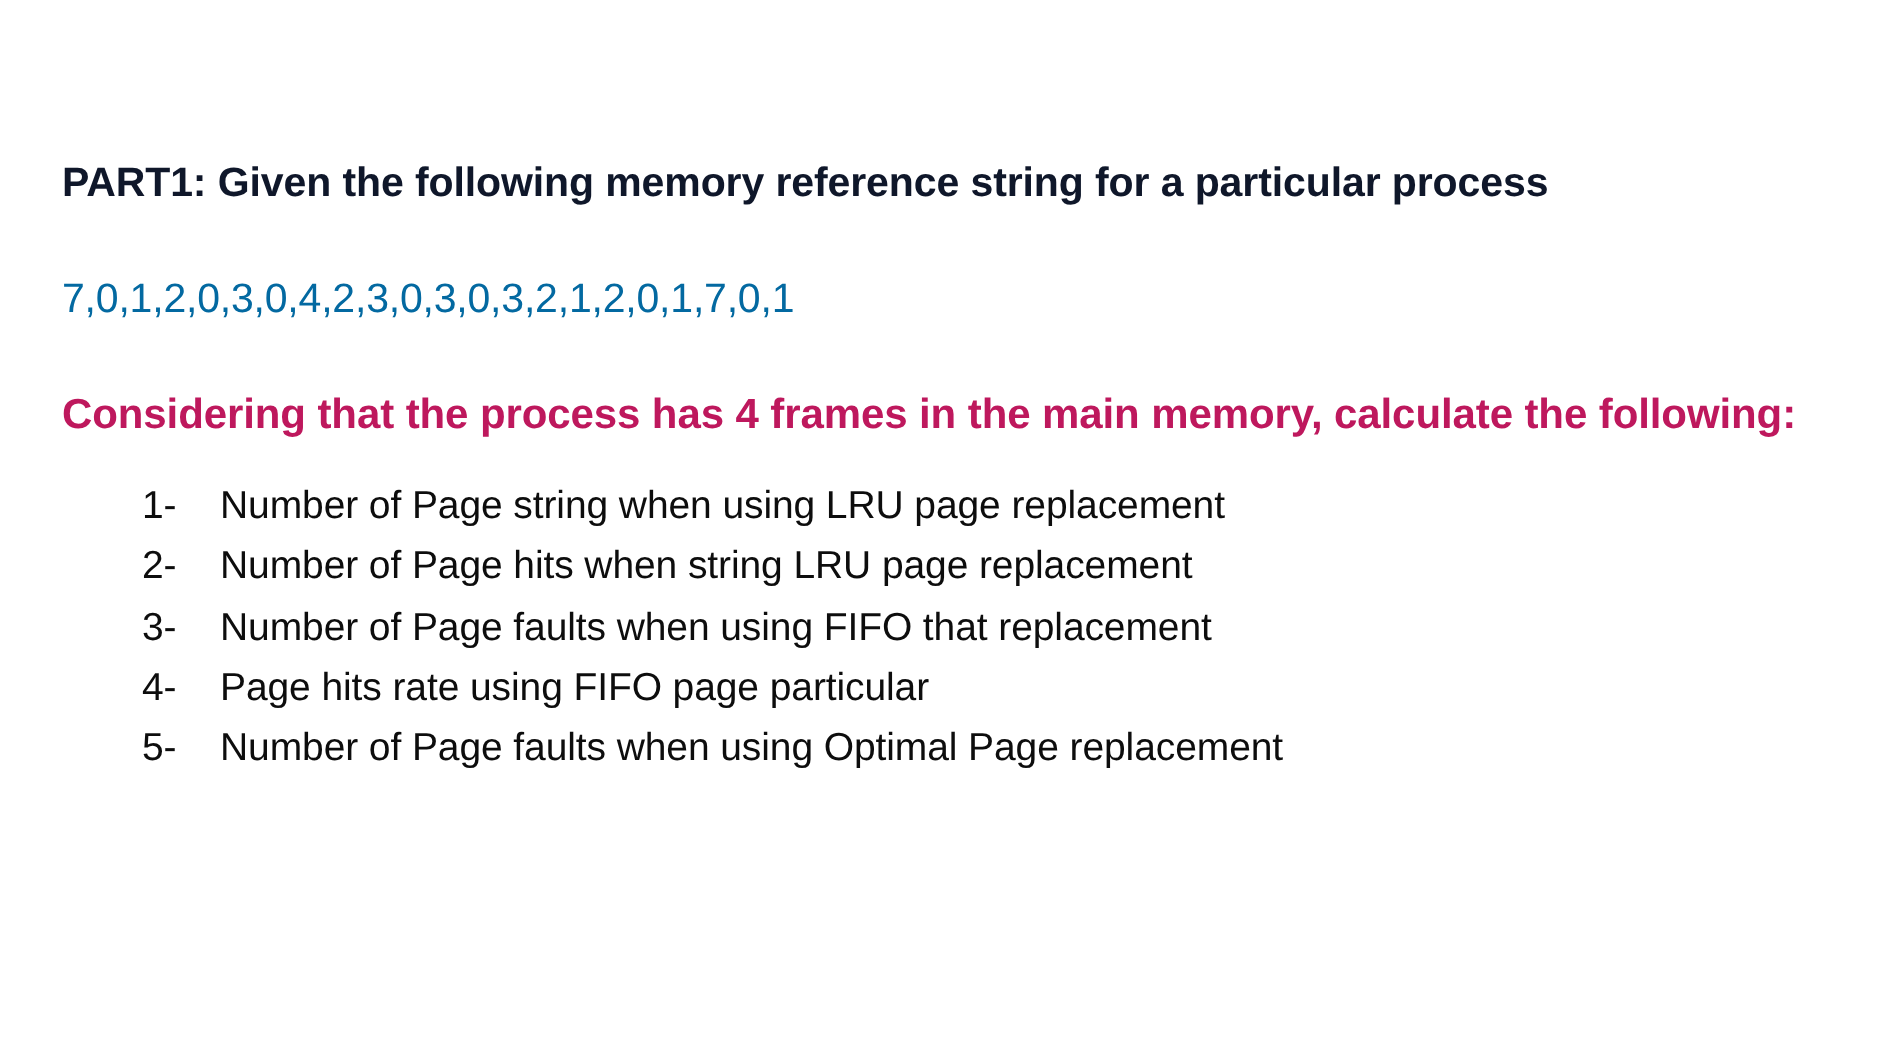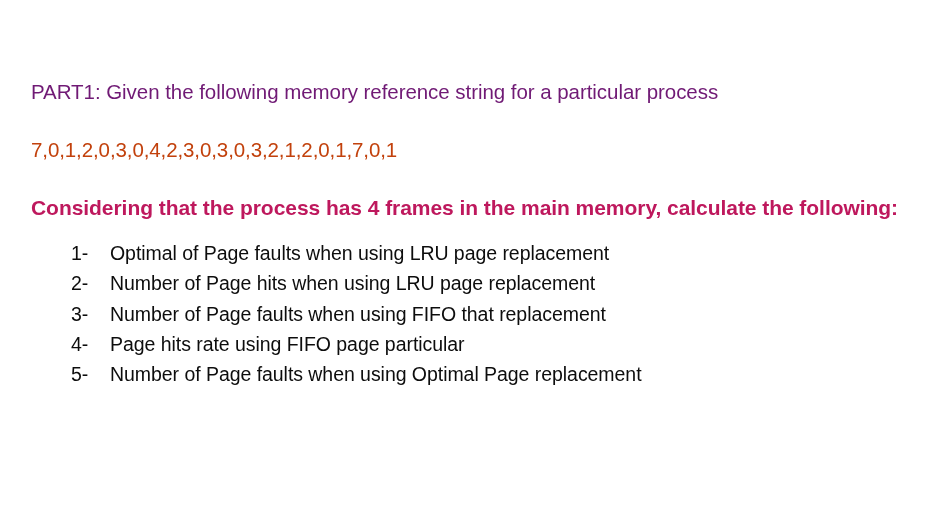--- a/index.html
+++ b/index.html
@@ -26,38 +26,38 @@
 
   .content {
     position: absolute;
     left: 31px;
     top: 78px;
     right: 18px;
   }
 
   .heading {
     font-size: 20.5px;
-    font-weight: normal;
+    font-weight: bold;
     line-height: 1.32;
     letter-spacing: -0.05px;
     white-space: nowrap;
-    color: #701a75;
+    color: #0f172a;
   }
 
   .blank-line {
     height: 31px;
   }
 
   .ref-string {
     font-size: 20.5px;
     font-weight: normal;
     line-height: 1.32;
     letter-spacing: -0.1px;
     white-space: nowrap;
-    color: #c2410c;
+    color: #0369a1;
   }
 
   .instruction {
     font-size: 21px;
     font-weight: bold;
     line-height: 1.32;
     letter-spacing: -0.05px;
     white-space: nowrap;
     color: #be185d;
   }
@@ -104,25 +104,25 @@
 
     <div class="ref-string">7,0,1,2,0,3,0,4,2,3,0,3,0,3,2,1,2,0,1,7,0,1</div>
 
     <div class="blank-line"></div>
 
     <div class="instruction">Considering that the process has 4 frames in the main memory, calculate the following:</div>
 
     <ol class="task-list">
       <li class="task-item">
         <span class="task-marker">1-</span>
-        <span class="task-text">Optimal of Page faults when using LRU page replacement</span>
+        <span class="task-text">Number of Page string when using LRU page replacement</span>
       </li>
       <li class="task-item">
         <span class="task-marker">2-</span>
-        <span class="task-text">Number of Page hits when using LRU page replacement</span>
+        <span class="task-text">Number of Page hits when string LRU page replacement</span>
       </li>
       <li class="task-item">
         <span class="task-marker">3-</span>
         <span class="task-text">Number of Page faults when using FIFO that replacement</span>
       </li>
       <li class="task-item">
         <span class="task-marker">4-</span>
         <span class="task-text">Page hits rate using FIFO page particular</span>
       </li>
       <li class="task-item">

